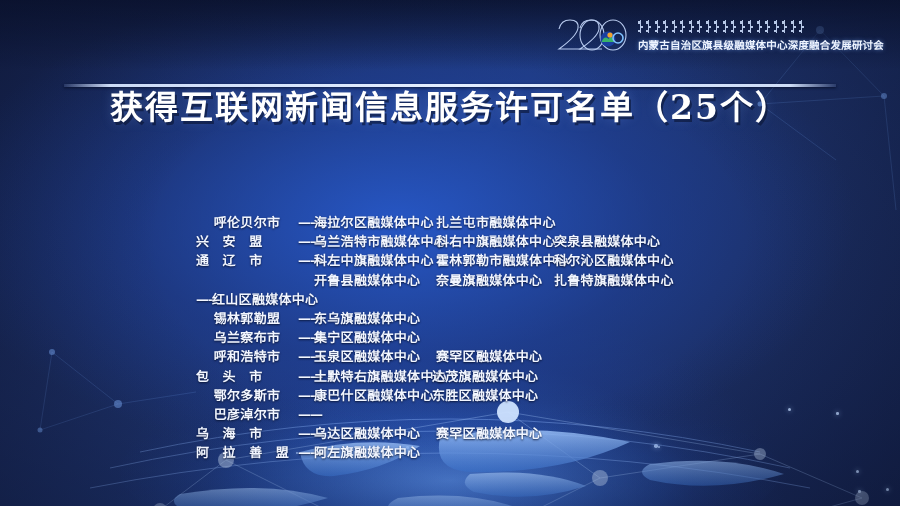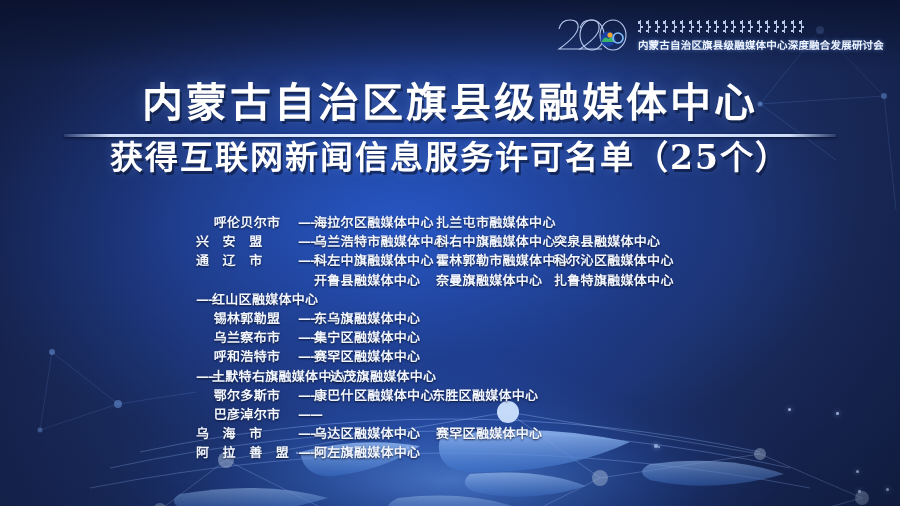--- a/index.html
+++ b/index.html
@@ -198,21 +198,20 @@
           <span></span>
           <span></span>
         <span></span>
           <span></span>
       </div>
       <div class="hdr-cn">内蒙古自治区旗县级融媒体中心深度融合发展研讨会</div>
     </div>
   </div>
 
   <div class="title-block">
-    <div class="main-title">内蒙古自治区旗县级融媒体中心</div>
     <div class="rule"></div>
     <div class="sub-title">获得互联网新闻信息服务许可名单（25个）</div>
   </div>
 
   <div class="list" id="list">
       <div class="row">
         <div class="cell c-region solid">呼伦贝尔市</div>
         <div class="cell c-dash">——</div>
         <div class="cell c-a">海拉尔区融媒体中心</div>
         <div class="cell c-b">扎兰屯市融媒体中心</div>
@@ -255,24 +254,26 @@
       <div class="row">
         <div class="cell c-region solid">乌兰察布市</div>
         <div class="cell c-dash">——</div>
         <div class="cell c-a">集宁区融媒体中心</div>
         <div class="cell c-b"></div>
         <div class="cell c-c"></div>
       </div>
       <div class="row">
         <div class="cell c-region solid">呼和浩特市</div>
         <div class="cell c-dash">——</div>
+        <div class="cell c-a">玉泉区融媒体中心</div>
         <div class="cell c-b">赛罕区融媒体中心</div>
         <div class="cell c-c"></div>
       </div>
       <div class="row">
+        <div class="cell c-region">包　头　市</div>
         <div class="cell c-dash">——</div>
         <div class="cell c-b">土默特右旗融媒体中心</div>
         <div class="cell c-c">达茂旗融媒体中心</div>
       </div>
       <div class="row">
         <div class="cell c-region solid">鄂尔多斯市</div>
         <div class="cell c-dash">——</div>
         <div class="cell c-b">康巴什区融媒体中心</div>
         <div class="cell c-a">东胜区融媒体中心</div>
         <div class="cell c-c"></div>

